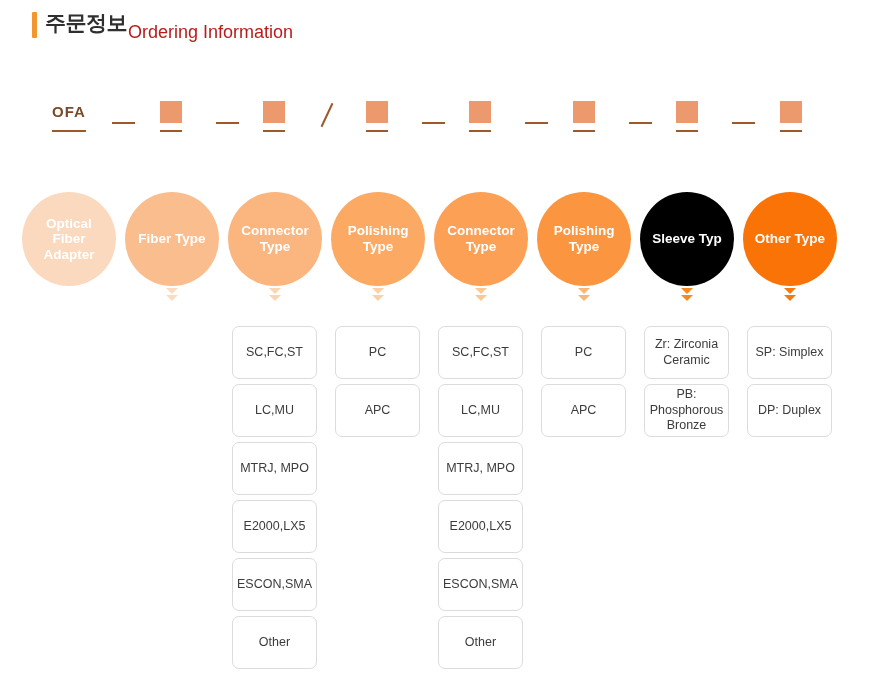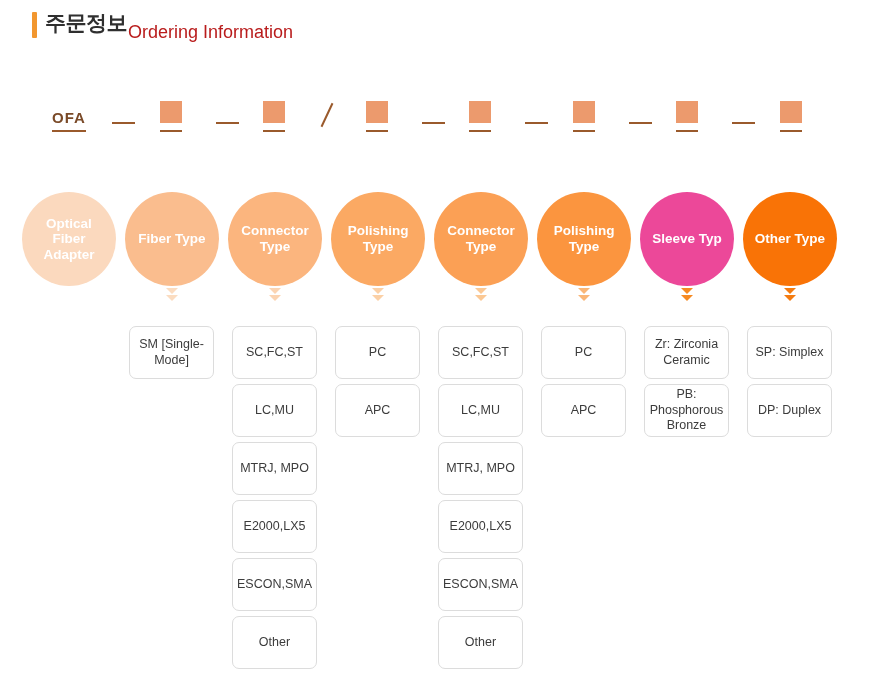--- a/index.html
+++ b/index.html
@@ -28,21 +28,20 @@
     font-size: 18px; color: #b91c1c; white-space: nowrap; margin-top: 6px;
   }
 
   
   .code-row { position: absolute; left: 0; top: 100px; width: 875px; height: 32px; }
   .code-item { position: absolute; top: 0; height: 32px; }
   .code-text {
     font-size: 15px; color: #7a4a28; font-weight: bold;
     letter-spacing: 1px; position: absolute; left: 0; top: 3px;
     white-space: nowrap;
-    margin-top: 6px;
   }
   .code-ul {
     position: absolute; left: 0; bottom: 0; height: 2px; background: #9a5a2c;
   }
   .code-sq {
     position: absolute; left: 0; top: 1px;
     width: 22px; height: 22px; background: #ec9a6d;
   }
   .code-slash {
     position: absolute; left: 6px; top: 2px;
@@ -161,21 +160,21 @@
       </div>
       <div class="circle" style="left: 331px; background: rgb(251, 169, 99);">
         <span>Polishing Type</span>
       </div>
       <div class="circle" style="left: 434px; background: rgb(251, 160, 85);">
         <span>Connector Type</span>
       </div>
       <div class="circle" style="left: 537px; background: rgb(251, 149, 63);">
         <span>Polishing Type</span>
       </div>
-      <div class="circle" style="left: 640px; background: #ec4899;">
+      <div class="circle" style="left: 640px; background: #000000;">
         <span>Sleeve Typ</span>
       </div>
       <div class="circle" style="left: 743px; background: rgb(249, 115, 6);">
         <span>Other Type</span>
       </div>
     </div>
 
   <div class="arrows" id="arrows">
       <div class="arrow-wrap" style="left: 163px;">
         <div class="chev" style="border-top-color: rgb(251, 220, 192);"></div>
@@ -202,23 +201,20 @@
         <div class="chev" style="border-top-color: rgb(246, 138, 34);"></div>
       </div>
       <div class="arrow-wrap" style="left: 781px;">
         <div class="chev" style="border-top-color: rgb(244, 123, 16);"></div>
         <div class="chev" style="border-top-color: rgb(244, 123, 16);"></div>
       </div>
     </div>
 
   <div class="cols" id="cols">
       <div class="col" style="left: 129px; width: 85px;">
-        <div class="opt-box">
-          <span>SM [Single-Mode]</span>
-        </div>
       </div>
       <div class="col" style="left: 232px; width: 85px;">
         <div class="opt-box">
           <span>SC,FC,ST</span>
         </div>
         <div class="opt-box">
           <span>LC,MU</span>
         </div>
         <div class="opt-box">
           <span>MTRJ, MPO</span>

